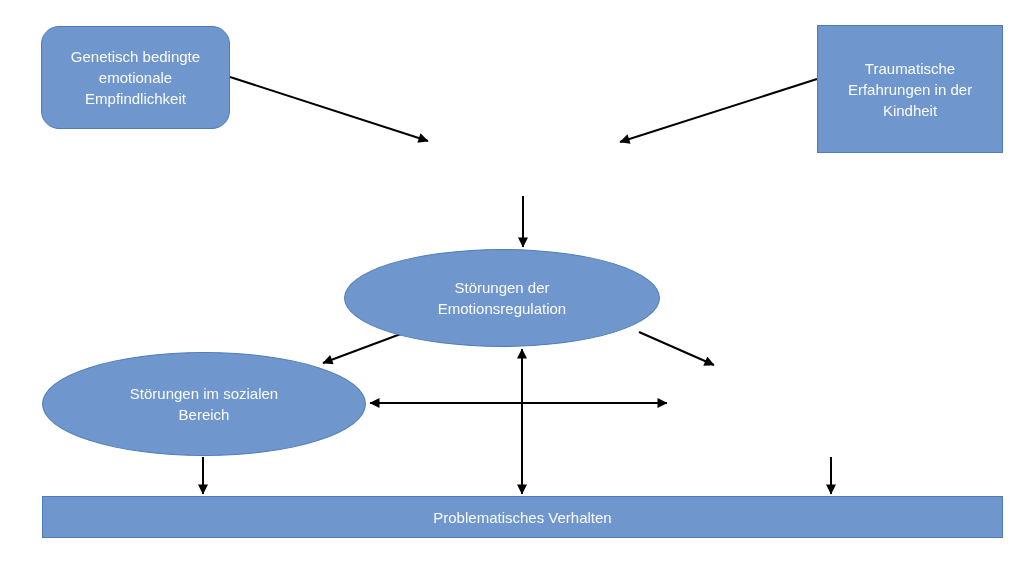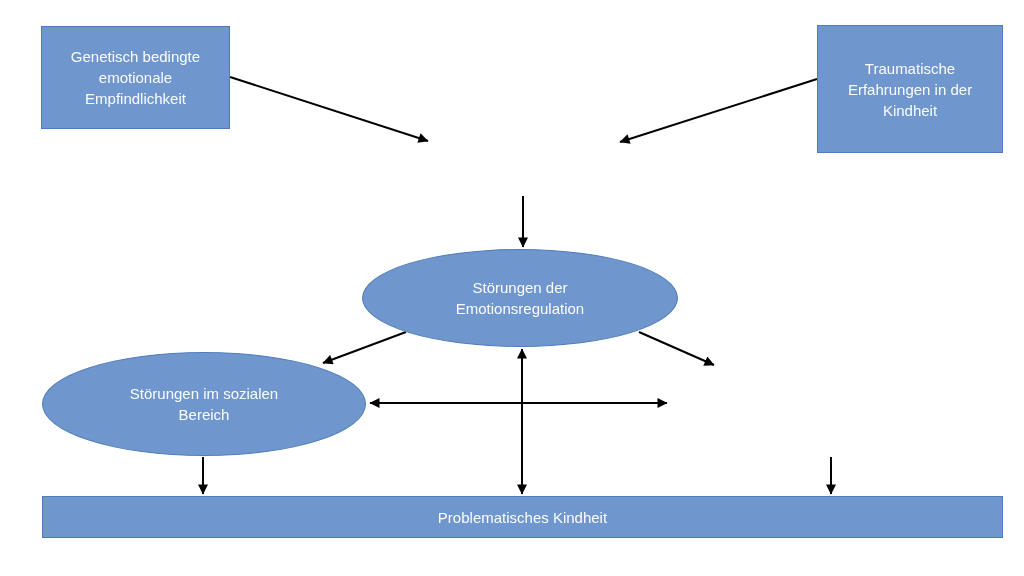--- a/index.html
+++ b/index.html
@@ -36,27 +36,27 @@
     background: var(--shape-fill);
     border: 1.5px solid var(--shape-border);
     color: var(--shape-text);
     font-size: 15px;
     line-height: 1.4;
   }
   .node span { display: block; }
   .ellipse { border-radius: 50%; }
 
   
-  .n-genetic      { left: 41px;  top: 26px;  width: 189px; height: 103px; }
+  .n-genetic      { left: 41px;  top: 26px;  width: 189px; height: 103px; border-radius: 18px; }
   .n-genetic span { max-width: 160px; }
   .n-trauma       { left: 817px; top: 25px;  width: 186px; height: 128px; }
   .n-trauma span  { max-width: 150px; }
   .n-expect       { left: 430px; top: 90px;  width: 187px; height: 106px; }
   .n-expect span  { max-width: 158px; }
-  .n-emotion      { left: 362px; top: 249px; width: 316px; height: 98px; }
+  .n-emotion      { left: 344px; top: 249px; width: 316px; height: 98px; }
   .n-emotion span { max-width: 190px; }
   .n-sozial       { left: 42px;  top: 352px; width: 324px; height: 104px; }
   .n-sozial span  { max-width: 200px; }
   .n-selbst       { left: 670px; top: 352px; width: 332px; height: 104px; }
   .n-selbst span  { max-width: 280px; }
   .n-verhalten    { left: 42px;  top: 496px; width: 961px; height: 42px; }
 </style>
 </head>
 <body>
 
@@ -91,16 +91,16 @@
   <div class="node ellipse n-emotion">
     <span>Störungen der Emotionsregulation</span>
   </div>
 
   <div class="node ellipse n-sozial">
     <span>Störungen im sozialen Bereich</span>
   </div>
 
 
   <div class="node n-verhalten">
-    <span>Problematisches Kindheit</span>
+    <span>Problematisches Verhalten</span>
   </div>
 
 </div>
 
 </body></html>

